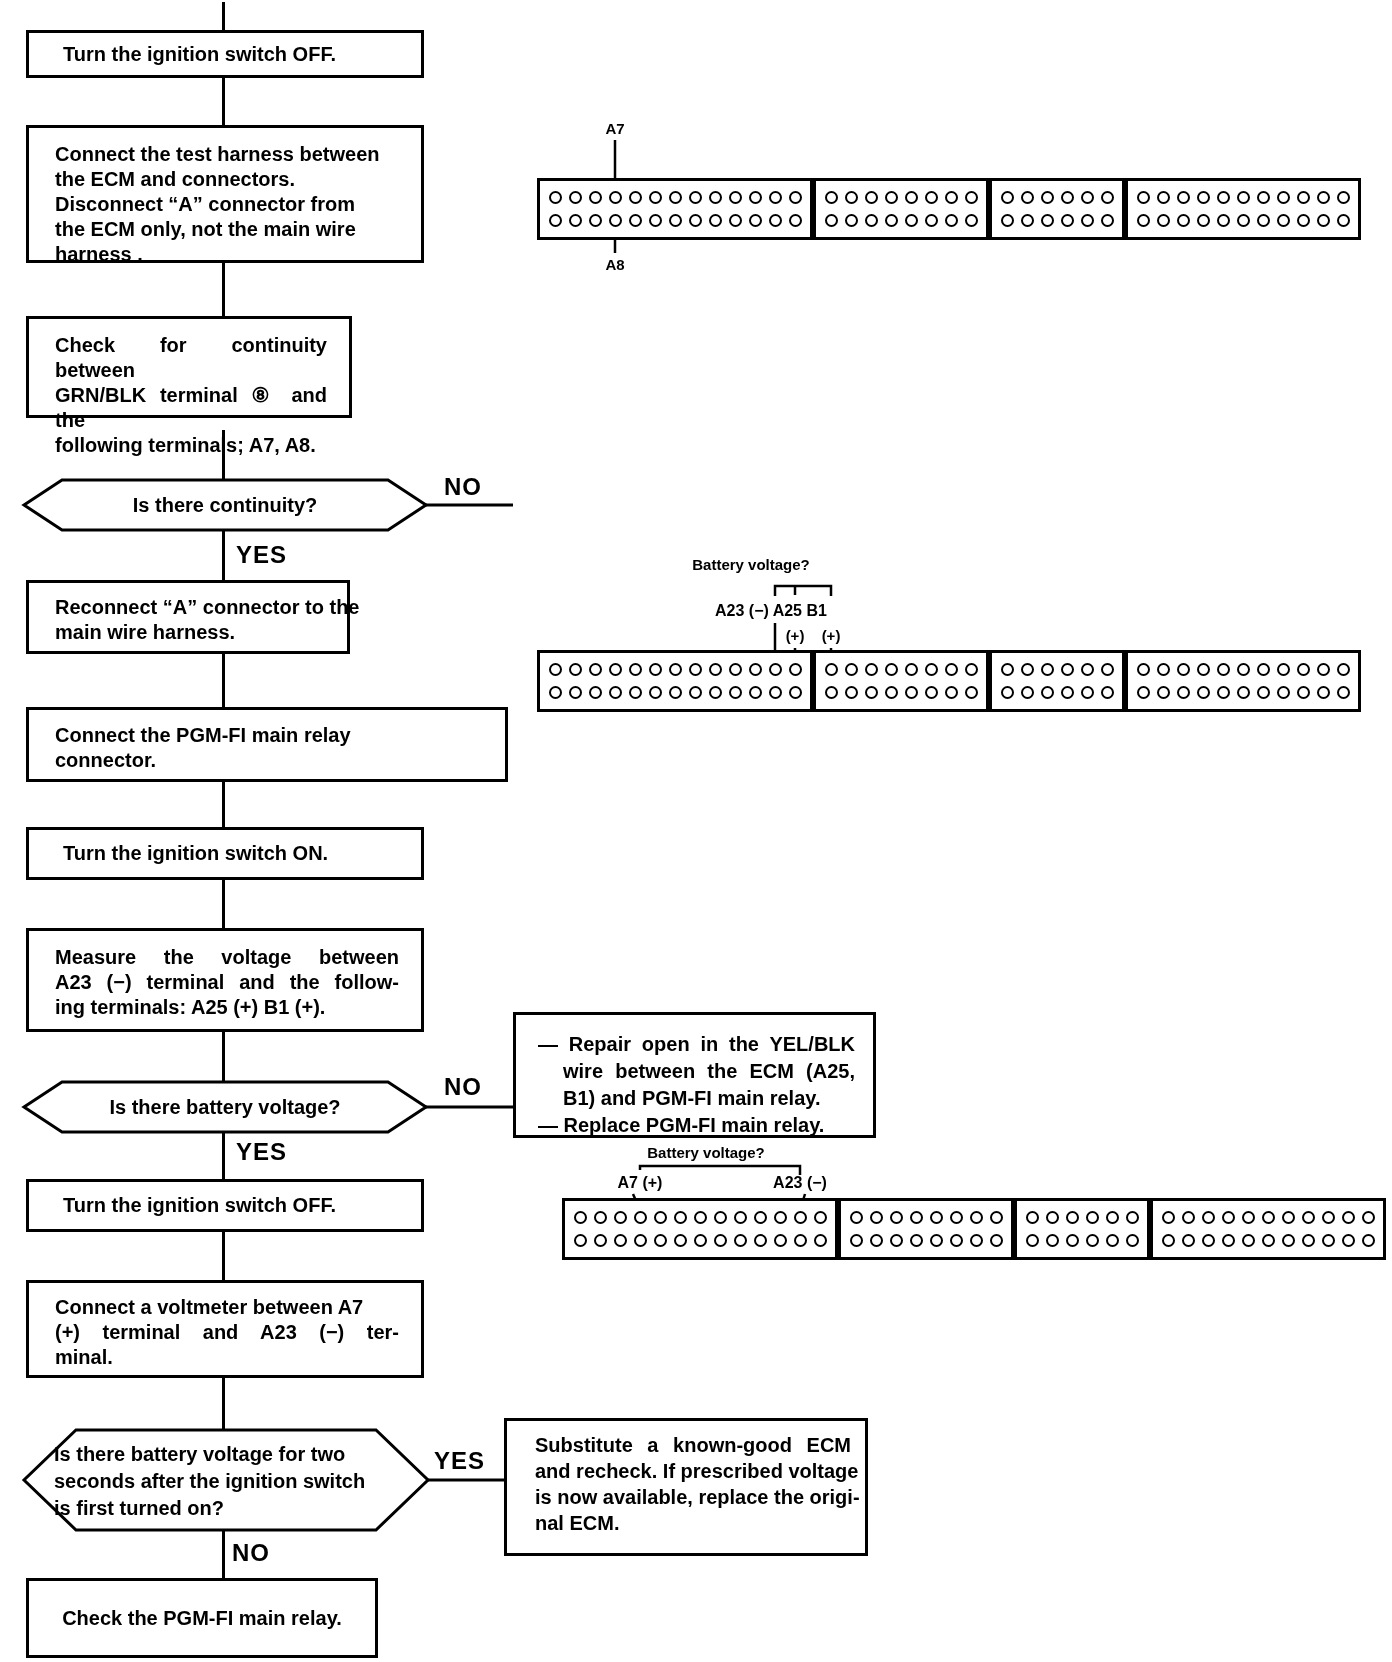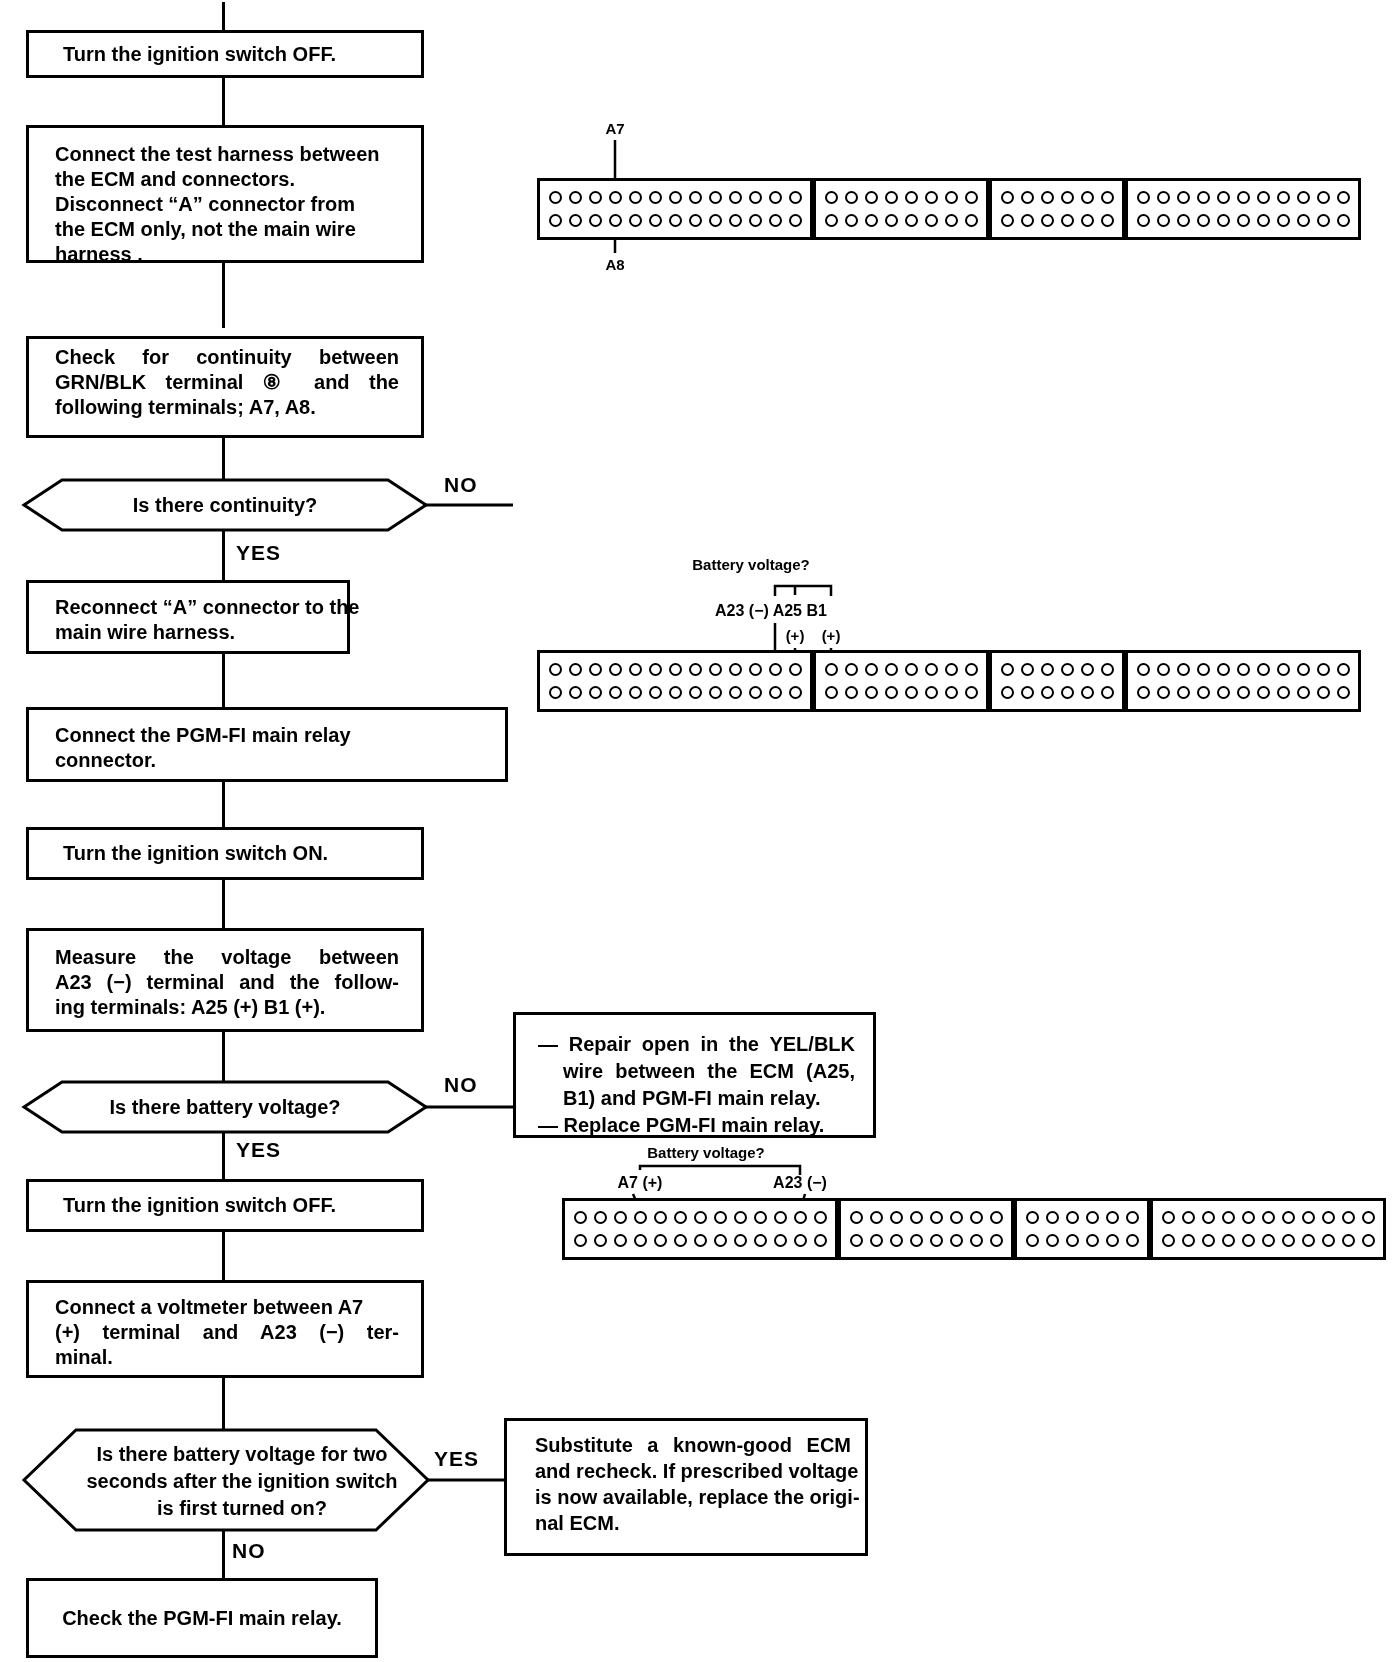--- a/index.html
+++ b/index.html
@@ -11,21 +11,21 @@
        font-size:20px;line-height:25px;}
   .box.single{display:flex;align-items:center;padding-left:34px;}
   .box.center{justify-content:center;padding-left:0;}
   .ln{white-space:nowrap;}
   .jl{white-space:normal;text-align:justify;text-align-last:justify;}
   .ind{padding-left:25px;}
 
   .hextext{position:absolute;font-size:20px;line-height:27px;}
   .hexcenter{display:flex;align-items:center;justify-content:center;}
 
-  .branchlabel{position:absolute;font-size:21px;letter-spacing:1px;}
+  .branchlabel{position:absolute;font-size:24px;letter-spacing:1px;}
 
   .conn{position:absolute;display:flex;}
   .blk{box-sizing:border-box;border:3px solid #000;background:#fff;padding:10px 5px;
        display:flex;flex-direction:column;gap:10px;}
   .pinrow{display:flex;}
   .cell{width:20px;display:flex;justify-content:center;}
   .pin{width:13px;height:13px;box-sizing:border-box;border:2px solid #000;border-radius:50%;background:#fff;}
 
   .annot{position:absolute;font-size:15px;text-align:center;}
   .terms{position:absolute;font-size:16px;white-space:nowrap;}
@@ -81,21 +81,21 @@
   </div>
 
   <div class="box" style="left:10px;top:125px;width:398px;height:138px;padding:14px 18px 0 26px;">
     <div class="ln">Connect the test harness between</div>
     <div class="ln">the ECM and connectors.</div>
     <div class="ln">Disconnect “A” connector from</div>
     <div class="ln">the ECM only, not the main wire</div>
     <div class="ln">harness .</div>
   </div>
 
-  <div class="box" style="left:10px;top:336px;width:398px;height:102px;padding:6px 22px 0 26px;">
+  <div class="box" style="left:10px;top:316px;width:326px;height:102px;padding:14px 22px 0 26px;">
     <div class="ln jl">Check for continuity between</div>
     <div class="ln jl">GRN/BLK terminal ⑧ and the</div>
     <div class="ln">following terminals; A7, A8.</div>
   </div>
 
   <div class="hextext hexcenter" style="left:20px;top:480px;width:378px;height:50px;">Is there continuity?</div>
 
   <div class="branchlabel" style="left:428px;top:473px;">NO</div>
   <div class="branchlabel" style="left:220px;top:541px;">YES</div>
 
@@ -135,21 +135,21 @@
   <div class="box single" style="left:10px;top:1179px;width:398px;height:53px;">
     <span>Turn the ignition switch OFF.</span>
   </div>
 
   <div class="box" style="left:10px;top:1280px;width:398px;height:98px;padding:12px 22px 0 26px;">
     <div class="ln">Connect a voltmeter between A7</div>
     <div class="ln jl">(+) terminal and A23 (−) ter-</div>
     <div class="ln">minal.</div>
   </div>
 
-  <div class="hextext" style="left:12px;top:1441px;width:376px;padding-left:26px;text-align:center;">
+  <div class="hextext" style="left:12px;top:1441px;width:376px;padding-left:26px;">
     <div class="ln">Is there battery voltage for two</div>
     <div class="ln">seconds after the ignition switch</div>
     <div class="ln">is first turned on?</div>
   </div>
 
   <div class="branchlabel" style="left:418px;top:1447px;">YES</div>
   <div class="branchlabel" style="left:216px;top:1539px;">NO</div>
 
   <div class="box" style="left:488px;top:1418px;width:364px;height:138px;padding:11px 14px 0 28px;line-height:26px;">
     <div class="ln jl">Substitute a known-good ECM</div>

